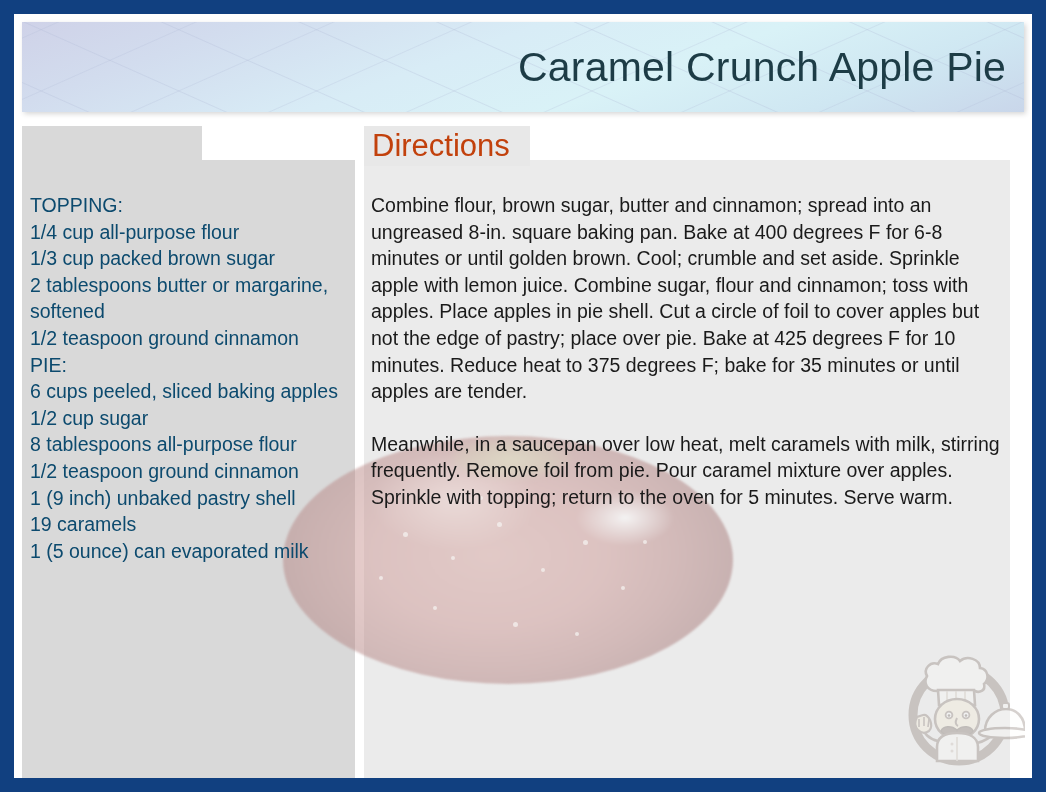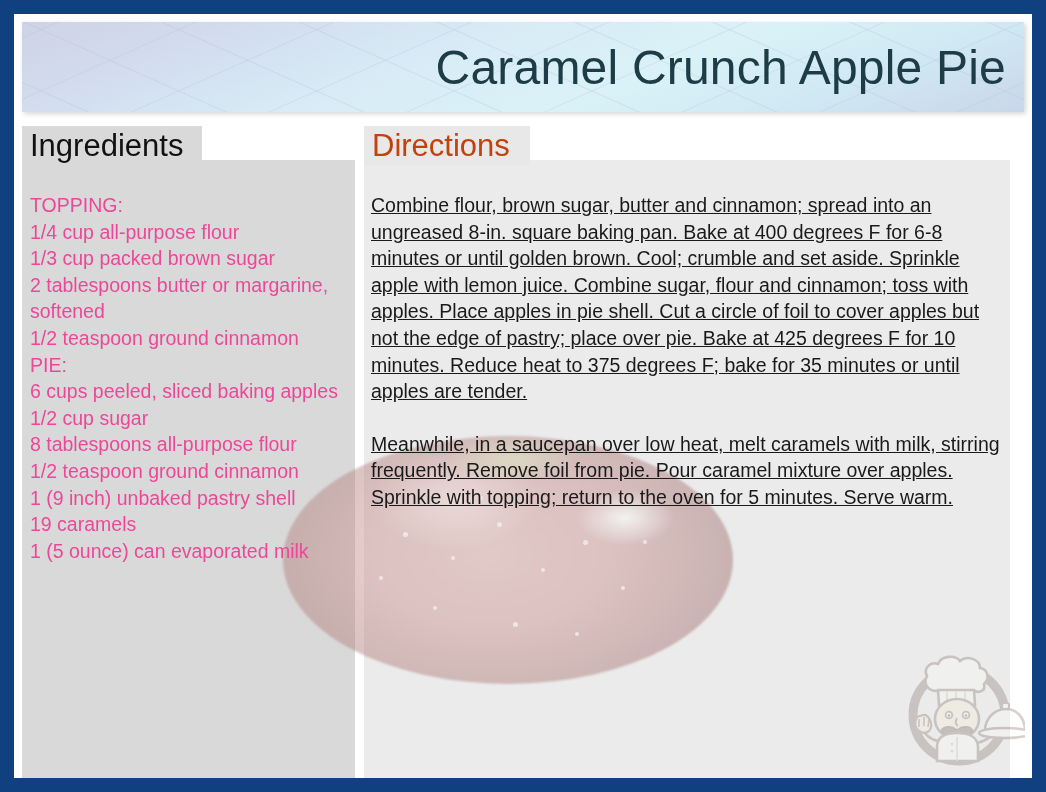--- a/index.html
+++ b/index.html
@@ -57,21 +57,21 @@
         #cfe7f2 82%,
         #c9d6ea 100%);
     box-shadow: 2px 2px 5px rgba(0,0,0,0.16);
     z-index: 5;
   }
   .title-text {
     position: absolute;
     right: 18px;
     top: 50%;
     transform: translateY(-50%);
-    font-size: 48px;
+    font-size: 41px;
     color: #1d3c46;
     letter-spacing: 0.2px;
     white-space: nowrap;
   }
 
   
   .ing-panel {
     position: absolute;
     left: 22px;
     top: 160px;
@@ -98,21 +98,21 @@
     z-index: 9;
     white-space: nowrap;
   }
   .ing-list {
     position: absolute;
     left: 30px;
     top: 192px;
     width: 320px;
     font-size: 19.5px;
     line-height: 26.6px;
-    color: #ec4899;
+    color: #0c4a6e;
     z-index: 9;
   }
   .ing-list div { white-space: normal; }
 
   
   .dir-panel {
     position: absolute;
     left: 364px;
     top: 160px;
     width: 646px;
@@ -143,21 +143,20 @@
     left: 371px;
     top: 192px;
     width: 638px;
     font-size: 19.5px;
     line-height: 26.6px;
     color: #1a1a1a;
     z-index: 9;
   }
   .dir-body p {
     margin: 0 0 26px 0;
-    text-decoration: underline;
   }
   .dir-body p:last-child { margin-bottom: 8px; }
 
   
   .apple-wrap {
     position: absolute;
     left: 283px;
     top: 436px;
     width: 450px;
     height: 248px;
@@ -221,21 +220,20 @@
   <div class="frame-edge frame-bottom"></div>
   <div class="frame-edge frame-left"></div>
   <div class="frame-edge frame-right"></div>
 
   <div class="title-banner">
     <div class="title-text">Caramel Crunch Apple Pie</div>
   </div>
 
   <div class="ing-panel"></div>
   <div class="ing-tab"></div>
-  <div class="ing-heading">Ingredients</div>
   <div class="ing-list" id="ing-list">
       <div>TOPPING:</div>
       <div>1/4 cup all-purpose flour</div>
       <div>1/3 cup packed brown sugar</div>
       <div>2 tablespoons butter or margarine, softened</div>
       <div>1/2 teaspoon ground cinnamon</div>
       <div>PIE:</div>
       <div>6 cups peeled, sliced baking apples</div>
       <div>1/2 cup sugar</div>
       <div>8 tablespoons all-purpose flour</div>

